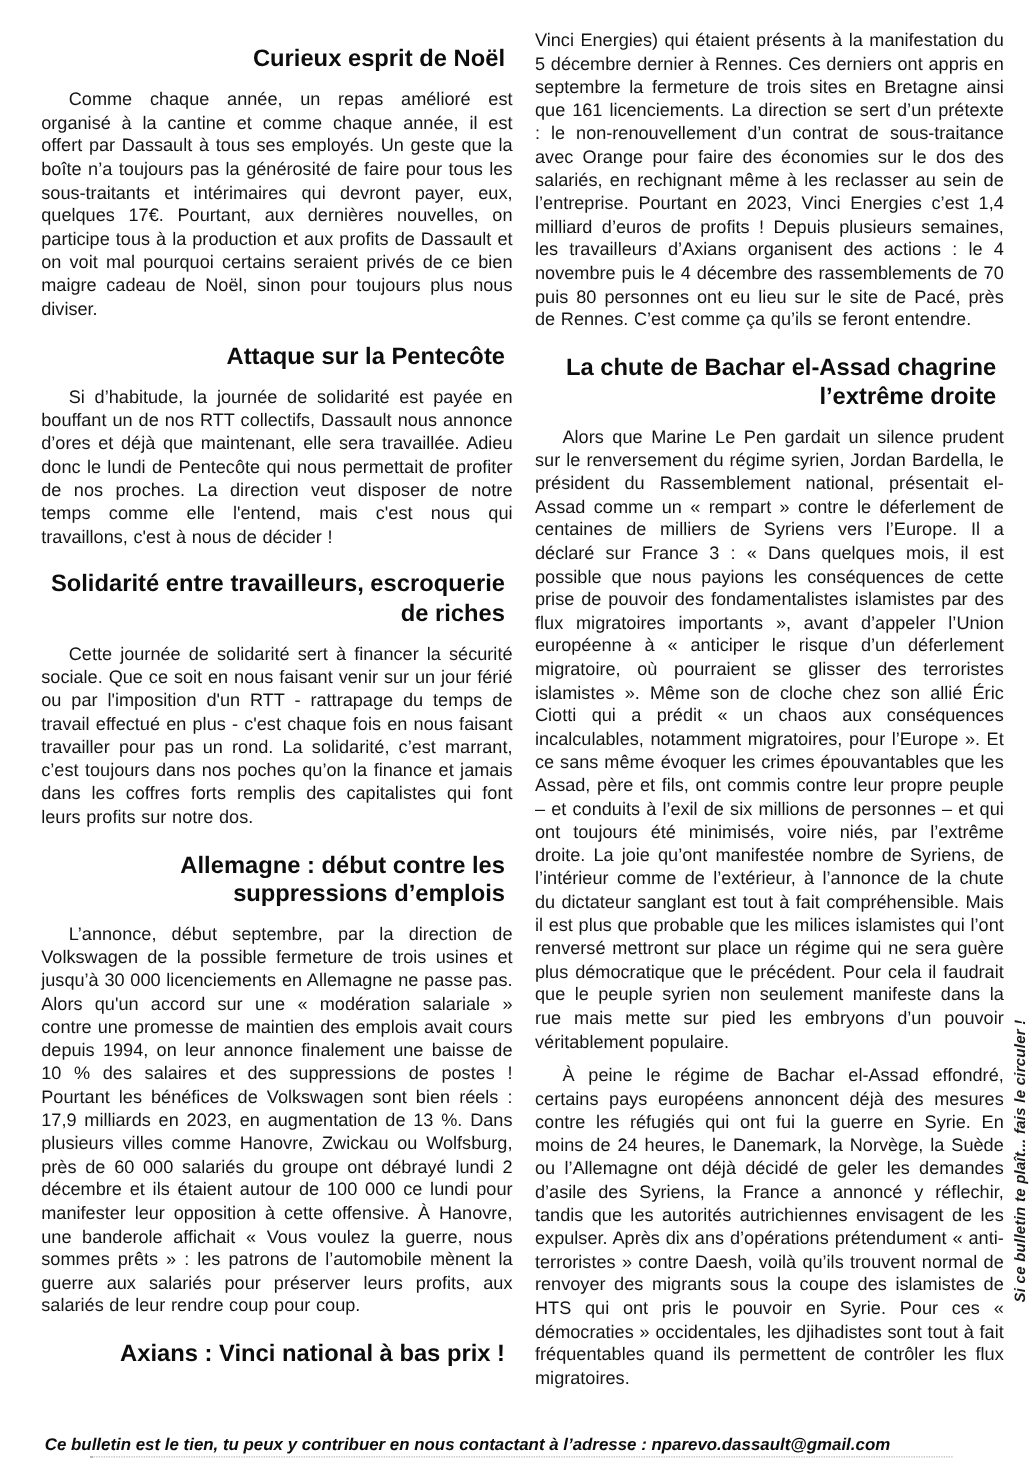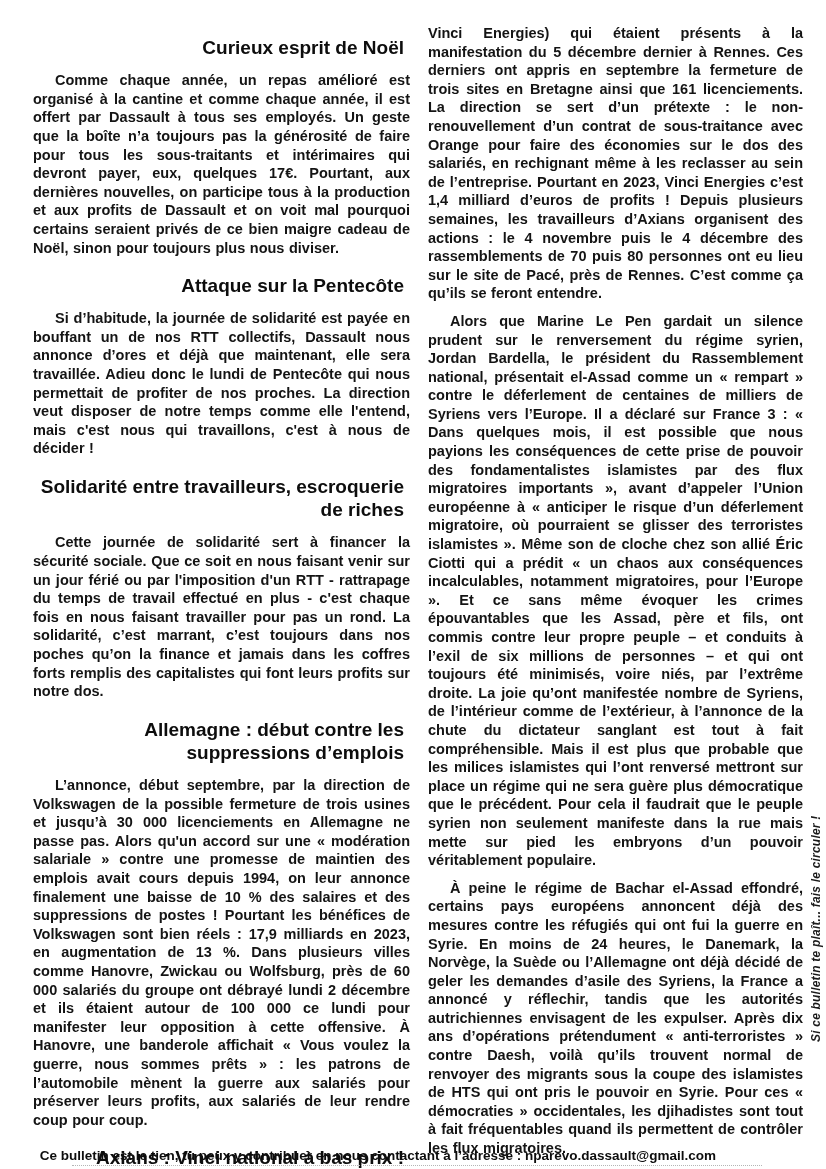--- a/index.html
+++ b/index.html
@@ -35,45 +35,45 @@
     color: #0d0d0d;
   }
   .col-left article:first-child h2.heading { margin-top: 12px; }
   p.body {
     font-size: 14.5px;
     line-height: 18.6px;
     text-align: justify;
     text-indent: 22px;
     margin: 0 0 9px 0;
     word-spacing: 0.5px;
-    font-weight: bold;
   }
   p.body.no-indent { text-indent: 0; }
   .side-note {
     position: absolute;
     top: 818px;
     right: 3px;
     height: 224px;
     writing-mode: vertical-rl;
     transform: rotate(180deg);
     font-size: 12px;
     font-style: italic;
     font-weight: bold;
     letter-spacing: 0.2px;
     white-space: nowrap;
     color: #1a1a1a;
   }
   .footer {
     position: absolute;
     bottom: 6px;
-    left: 0;
+    left: 16px;
     width: 716px;
-    text-align: right;
+    text-align: center;
     font-size: 13.5px;
     font-weight: bold;
+    font-style: italic;
     color: #0d0d0d;
     white-space: nowrap;
   }
   .bottom-line {
     position: absolute;
     bottom: 3px;
     left: 72px;
     right: 64px;
     border-top: 1px dotted #b5b5b5;
     height: 0;
@@ -103,20 +103,21 @@
     <article>
       <h2 class="heading">Axians : Vinci national à bas prix !</h2>
     </article>
   </div>
 
   <div class="col col-right">
     <article>
       <p class="body no-indent">Vinci Energies) qui étaient présents à la manifestation du 5 décembre dernier à Rennes. Ces derniers ont appris en septembre la fermeture de trois sites en Bretagne ainsi que 161 licenciements. La direction se sert d’un prétexte : le non-renouvellement d’un contrat de sous-traitance avec Orange pour faire des économies sur le dos des salariés, en rechignant même à les reclasser au sein de l’entreprise. Pourtant en 2023, Vinci Energies c’est 1,4 milliard d’euros de profits ! Depuis plusieurs semaines, les travailleurs d’Axians organisent des actions : le 4 novembre puis le 4 décembre des rassemblements de 70 puis 80 personnes ont eu lieu sur le site de Pacé, près de Rennes. C’est comme ça qu’ils se feront entendre.</p>
     </article>
     <article>
+      <h2 class="heading">La chute de Bachar el-Assad chagrine l’extrême droite</h2>
       <p class="body">Alors que Marine Le Pen gardait un silence prudent sur le renversement du régime syrien, Jordan Bardella, le président du Rassemblement national, présentait el-Assad comme un « rempart » contre le déferlement de centaines de milliers de Syriens vers l’Europe. Il a déclaré sur France 3 : « Dans quelques mois, il est possible que nous payions les conséquences de cette prise de pouvoir des fondamentalistes islamistes par des flux migratoires importants », avant d’appeler l’Union européenne à « anticiper le risque d’un déferlement migratoire, où pourraient se glisser des terroristes islamistes ». Même son de cloche chez son allié Éric Ciotti qui a prédit « un chaos aux conséquences incalculables, notamment migratoires, pour l’Europe ». Et ce sans même évoquer les crimes épouvantables que les Assad, père et fils, ont commis contre leur propre peuple – et conduits à l’exil de six millions de personnes – et qui ont toujours été minimisés, voire niés, par l’extrême droite. La joie qu’ont manifestée nombre de Syriens, de l’intérieur comme de l’extérieur, à l’annonce de la chute du dictateur sanglant est tout à fait compréhensible. Mais il est plus que probable que les milices islamistes qui l’ont renversé mettront sur place un régime qui ne sera guère plus démocratique que le précédent. Pour cela il faudrait que le peuple syrien non seulement manifeste dans la rue mais mette sur pied les embryons d’un pouvoir véritablement populaire.</p>
     </article>
     <article>
       <p class="body">À peine le régime de Bachar el-Assad effondré, certains pays européens annoncent déjà des mesures contre les réfugiés qui ont fui la guerre en Syrie. En moins de 24 heures, le Danemark, la Norvège, la Suède ou l’Allemagne ont déjà décidé de geler les demandes d’asile des Syriens, la France a annoncé y réflechir, tandis que les autorités autrichiennes envisagent de les expulser. Après dix ans d’opérations prétendument « anti-terroristes » contre Daesh, voilà qu’ils trouvent normal de renvoyer des migrants sous la coupe des islamistes de HTS qui ont pris le pouvoir en Syrie. Pour ces « démocraties » occidentales, les djihadistes sont tout à fait fréquentables quand ils permettent de contrôler les flux migratoires.</p>
     </article>
   </div>
 </div>
 
 <div class="side-note">Si ce bulletin te plaît... fais le circuler !</div>
 

